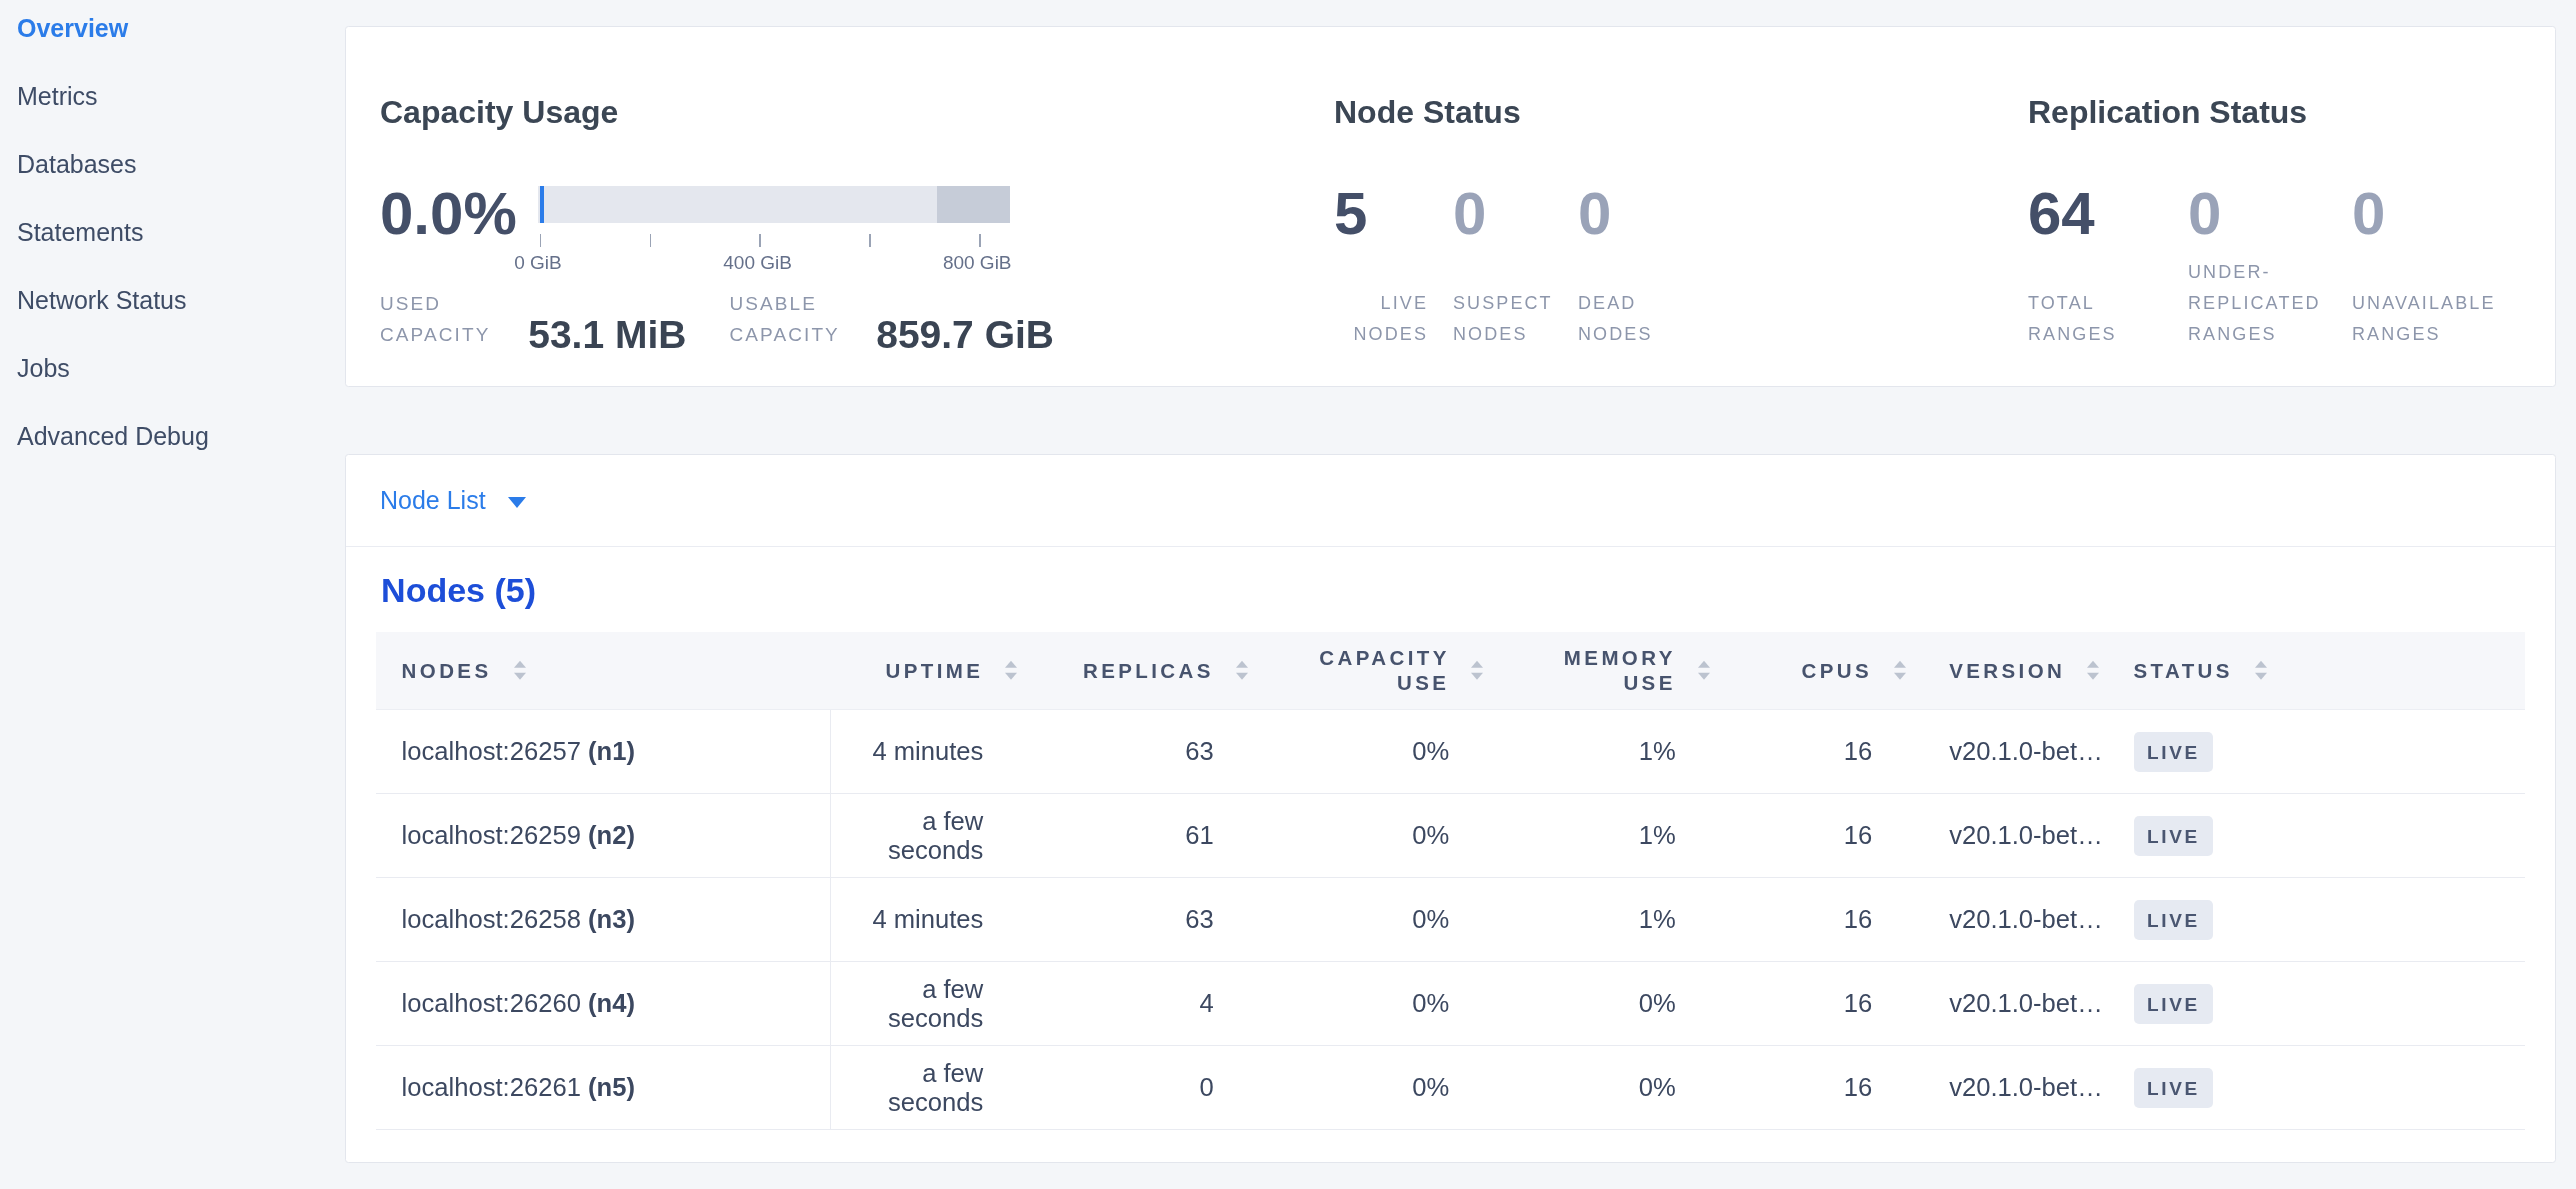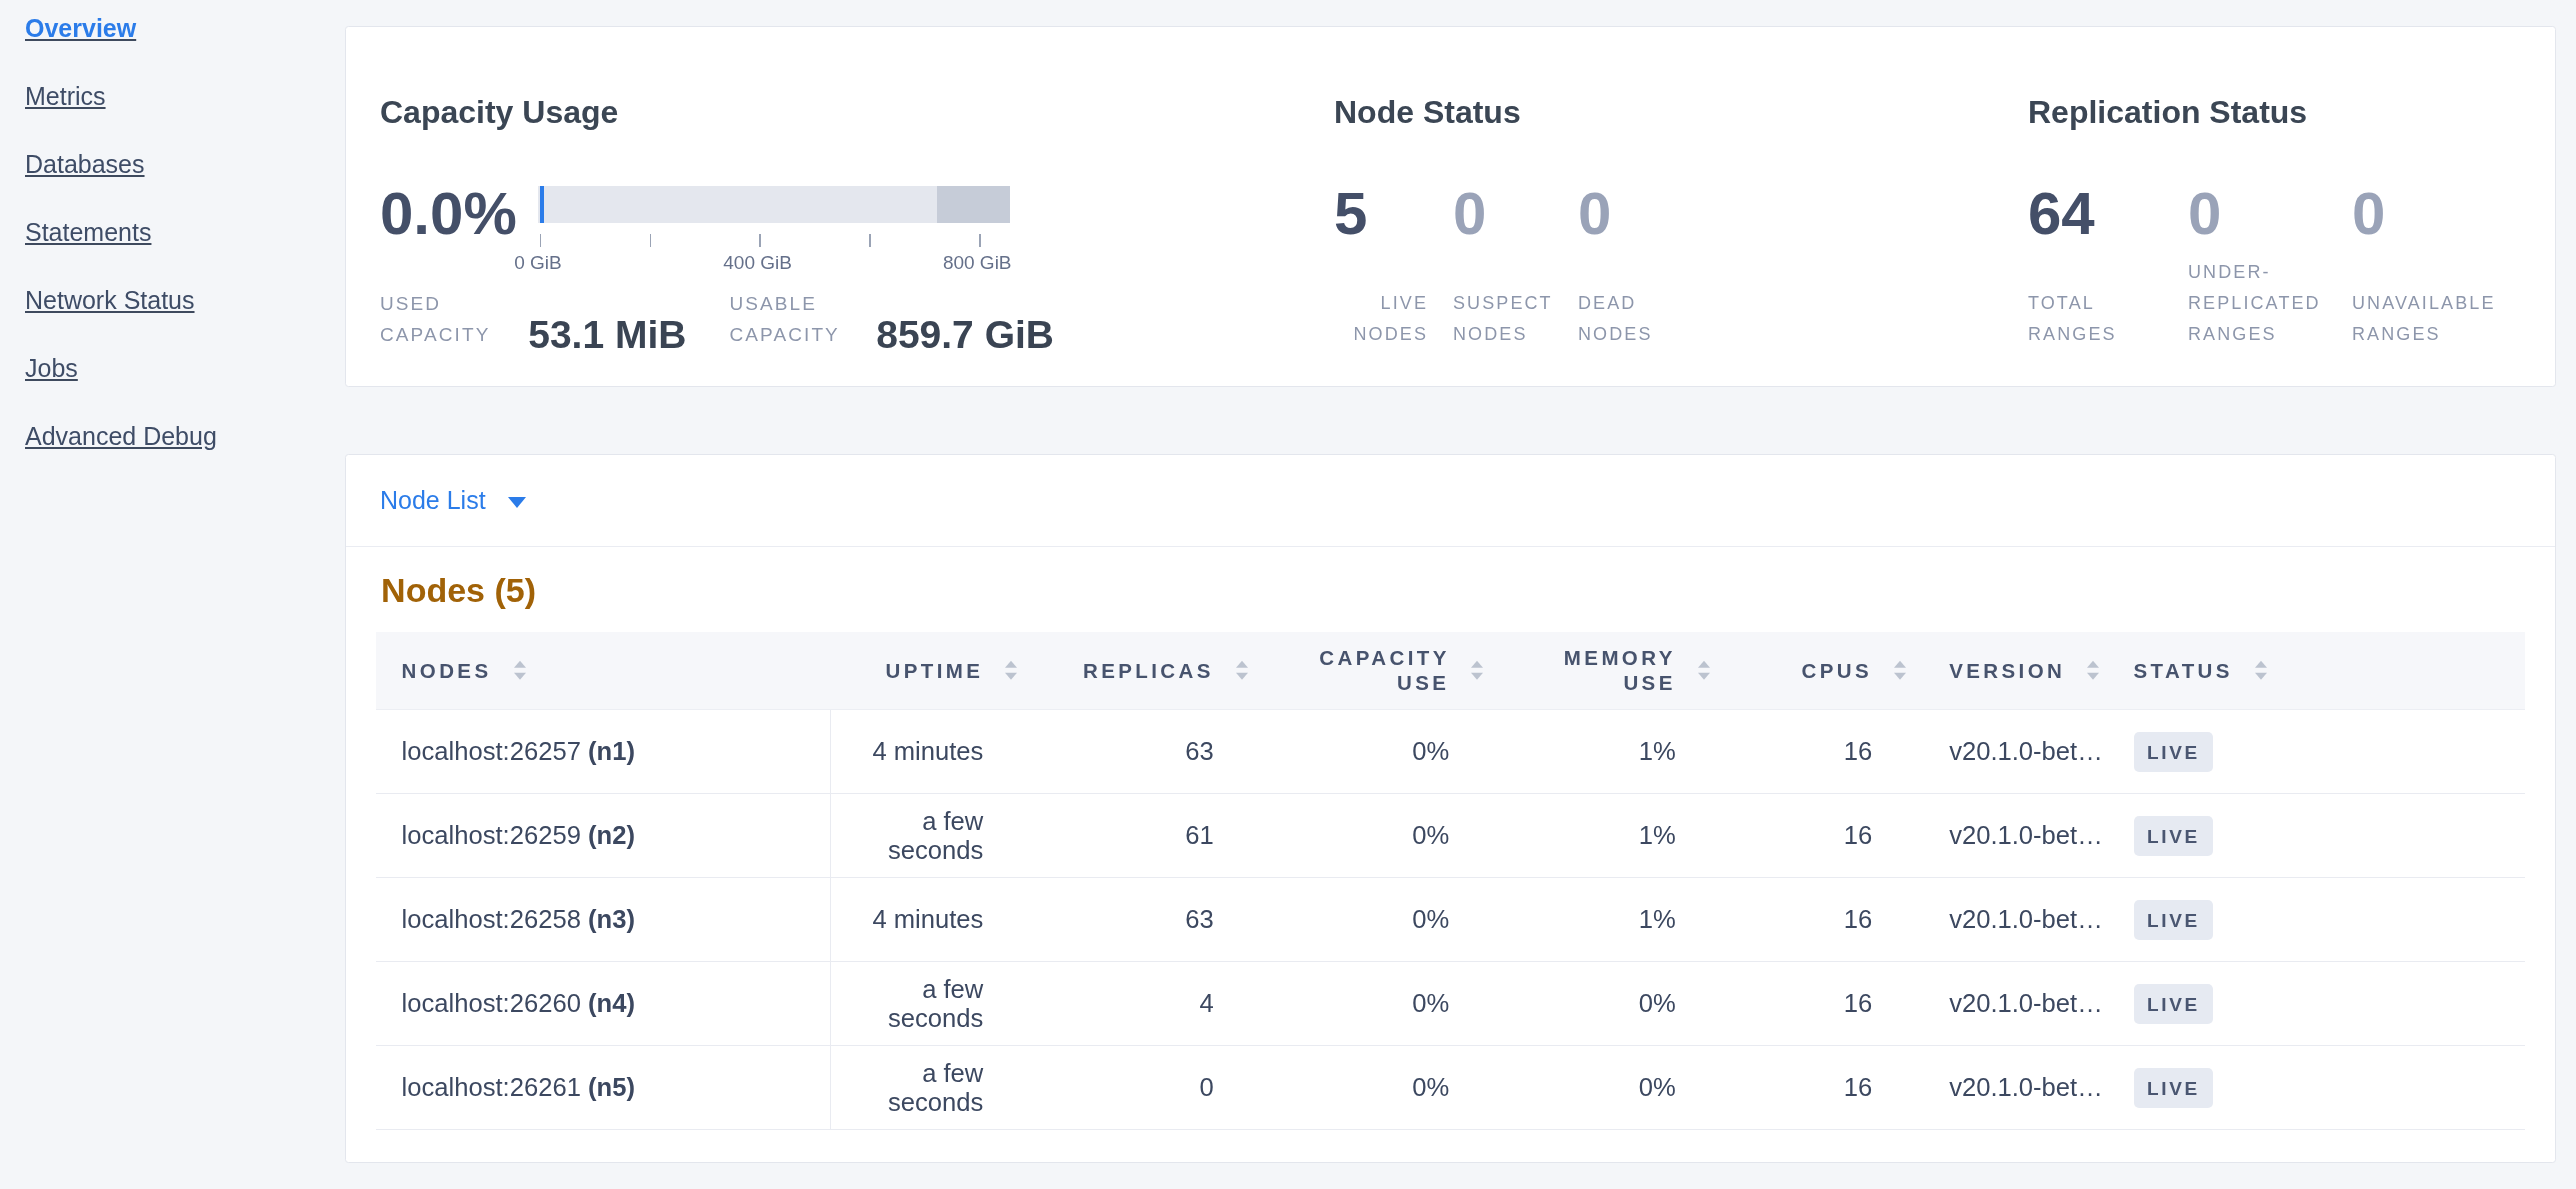--- a/index.html
+++ b/index.html
@@ -7,21 +7,21 @@
   body {
     width:2576px; height:1189px;
     background:#f4f6f9;
     font-family:"Liberation Sans","DejaVu Sans",sans-serif;
     color:#3e4a5e;
     overflow:hidden;
     position:relative;
   }
 
   
-  .sidebar { position:absolute; left:8px; top:0; width:345px; height:100%;text-decoration:underline; }
+  .sidebar { position:absolute; left:0; top:0; width:345px; height:100%; }
   .nav-item {
     height:68px; padding:13.6px 0 0 17px;
     font-size:25px; color:#3e4c66; cursor:pointer;
   }
   .nav-item.active { color:#2b7ce9; font-weight:700; }
 
   
   .main { position:absolute; left:345px; top:0; right:19.6px; }
   .card {
     background:#ffffff;
@@ -87,21 +87,21 @@
     height:92px; display:flex; align-items:center;
     padding-left:34px; border-bottom:1.7px solid #eaecf2;
   }
   .dropdown { display:inline-flex; align-items:center; color:#2b7ce9; font-size:25px; cursor:pointer; }
   .caret {
     margin-left:22px; margin-top:5.1px; width:0; height:0; display:inline-block;
     border-left:9.4px solid transparent; border-right:9.4px solid transparent;
     border-top:11px solid #2b7ce9;
   }
   .nodes-body { padding:0 30px 32px; }
-  .nodes-title { margin:24px 0 0 5.1px; font-size:34px; font-weight:600; color:#a16207; }
+  .nodes-title { margin:24px 0 0 5.1px; font-size:34px; font-weight:600; color:#1d4ed8; }
 
   table { border-collapse:collapse; width:100%; margin-top:22px; table-layout:fixed; }
   thead th {
     background:#f6f7fa; height:78px;
     font-size:20.5px; font-weight:700; letter-spacing:3.4px; color:#47536d;
     vertical-align:middle; text-align:left; border-bottom:1.7px solid #eceef3;
   }
   .th-inner { position:relative; display:inline-block; line-height:25.6px; }
   .sort-icon { position:absolute; right:-34px; top:50%; transform:translateY(-50%); }
   .sort-icon i { display:block; width:0; height:0; border-left:6.8px solid transparent; border-right:6.8px solid transparent; }

